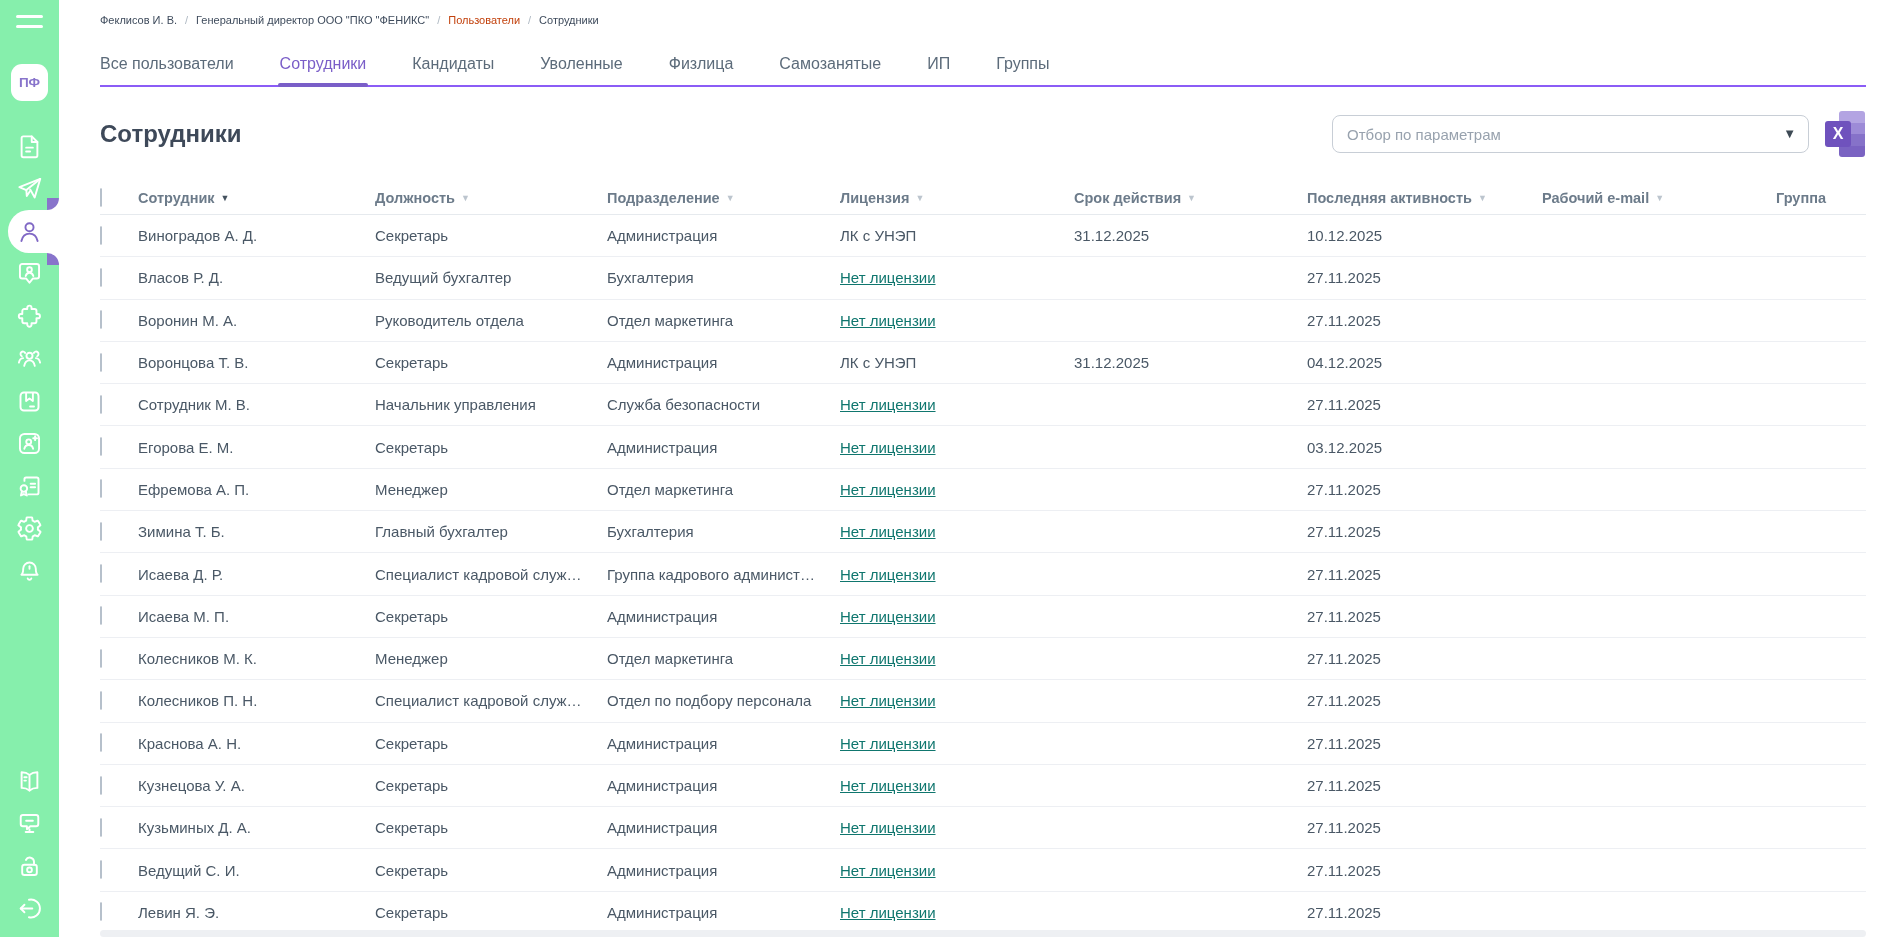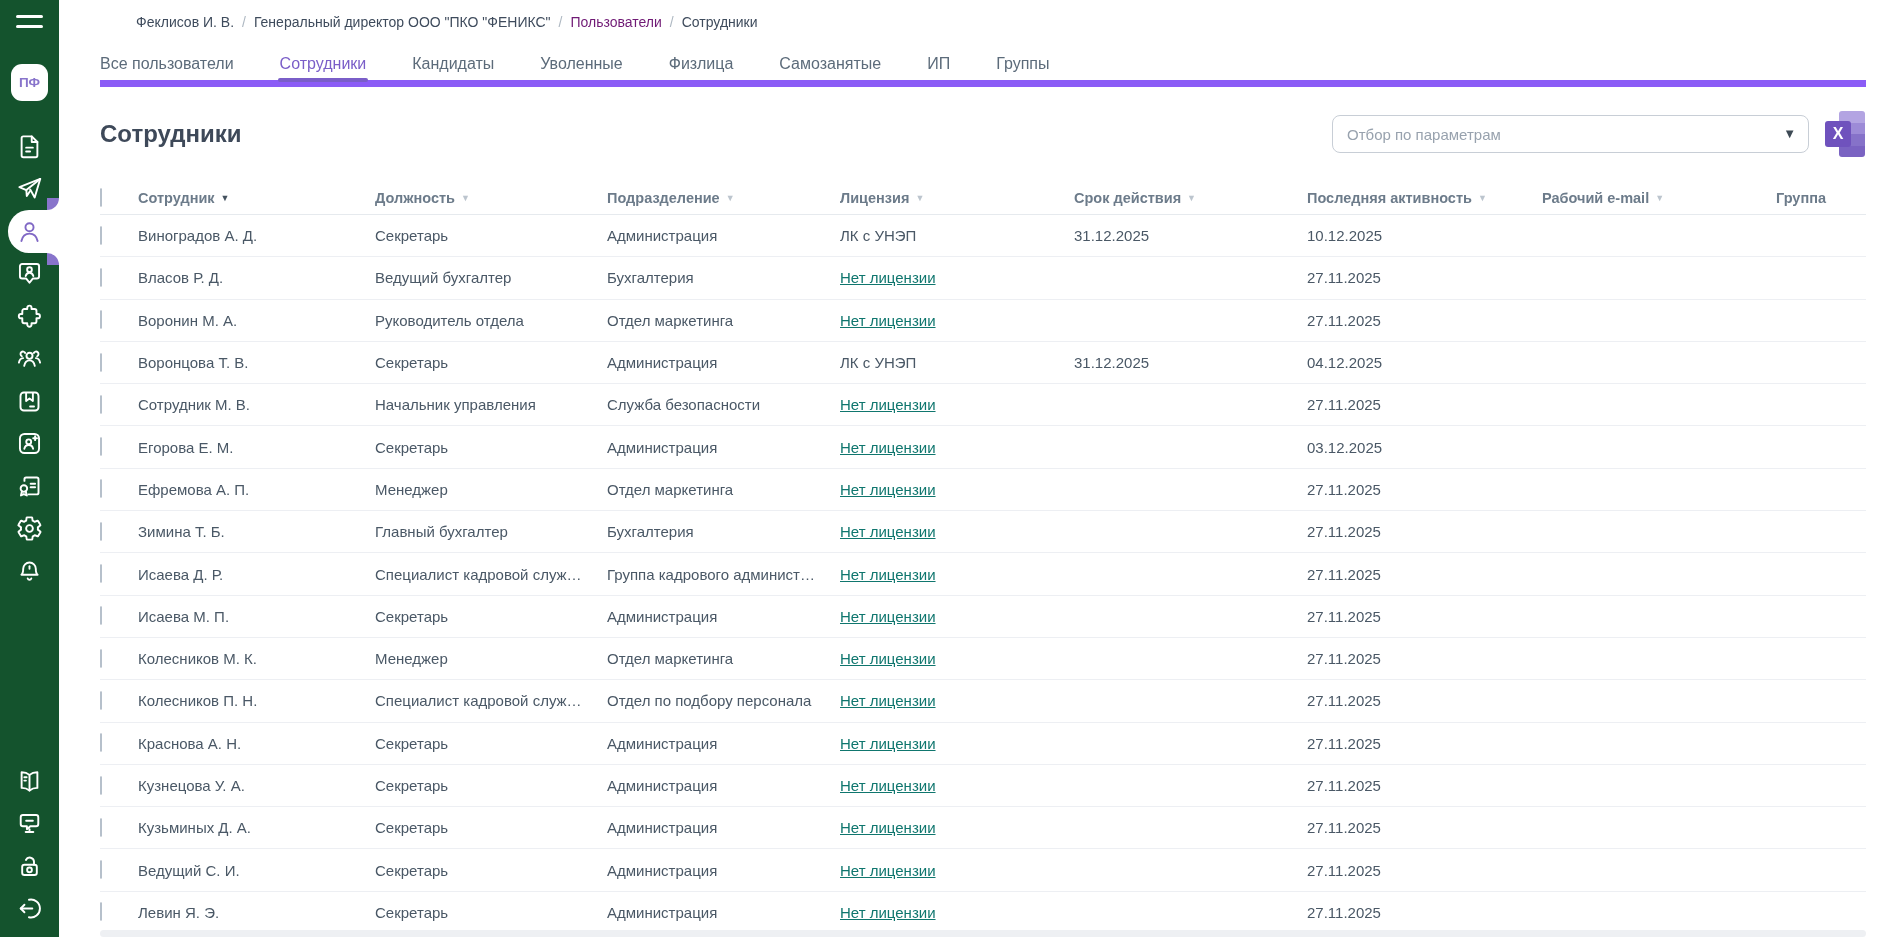--- a/index.html
+++ b/index.html
@@ -1,21 +1,21 @@
 <!DOCTYPE html>
 <html><head>
 <meta charset="utf-8">
 <style>
   * { margin:0; padding:0; box-sizing:border-box; }
   html,body { width:1899px; height:937px; overflow:hidden; background:#fff;
               font-family:"Liberation Sans", sans-serif; }
 
   
   .sidebar { position:absolute; left:0; top:0; width:59px; height:937px;
-             background:#14532d; z-index:5; }
+             background:#86efac; z-index:5; }
   .menu-btn { width:59px; height:44px; padding-top:15px; display:flex; flex-direction:column;
               align-items:center; gap:7px; cursor:pointer; }
   .menu-btn span { display:block; width:27px; height:3.2px; background:#fff; border-radius:2px; }
   .pf-badge { width:37px; height:37px; margin:20px auto 0; background:#fff; border-radius:11px;
               display:flex; align-items:center; justify-content:center;
               color:#8874CB; font-weight:bold; font-size:13.5px; }
   .nav-top { margin-top:24px; }
   .nav-bottom { position:absolute; bottom:7px; left:0; width:59px; }
   .nav-item { position:relative; height:42.5px; display:flex; align-items:center;
               justify-content:center; cursor:pointer; }
@@ -25,28 +25,28 @@
                              background:#fff; border-radius:21px 0 0 21px; z-index:1; }
   .nav-item.active svg { stroke:#8068C5; }
   .fil { position:absolute; right:0; width:12px; height:12px; background:#fff; z-index:0; }
   .fil-top { top:-12px; } .fil-top::after { content:''; position:absolute; inset:0;
              background:#8874CB; border-bottom-right-radius:12px; }
   .fil-bot { bottom:-12px; } .fil-bot::after { content:''; position:absolute; inset:0;
              background:#8874CB; border-top-right-radius:12px; }
 
   
   .main { position:absolute; left:59px; top:0; right:0; bottom:0; background:#fff; }
-  .breadcrumb { position:absolute; top:14px; left:41px; font-size:14px; color:#3E4B5C;
-                display:flex; gap:8px; align-items:flex-end; white-space:nowrap;margin-left:36px; }
+  .breadcrumb { position:absolute; top:14px; left:41px; font-size:11px; color:#3E4B5C;
+                display:flex; gap:8px; align-items:flex-end; white-space:nowrap; }
   .breadcrumb .sep { color:#AEB8C2; }
   .breadcrumb .crumb { cursor:pointer; }
-  .breadcrumb .muted { color:#701a75; }
+  .breadcrumb .muted { color:#c2410c; }
 
   .tabs { position:absolute; top:46px; left:41px; width:1766px; height:41px;
-          border-bottom:7px solid #8b5cf6; display:flex; gap:46px; }
+          border-bottom:2px solid #8b5cf6; display:flex; gap:46px; }
   .tab { position:relative; font-size:16px; color:#5C6B7A; padding-top:9px; cursor:pointer; }
   .tab.active { color:#7A5EC8; }
   .tab.active::after { content:''; position:absolute; left:-2px; right:-2px; bottom:-2px;
                        height:4.5px; background:#7A5EC8; border-radius:3px; }
 
   .toolbar { position:absolute; top:110px; left:41px; width:1766px; height:48px;
              display:flex; align-items:center; justify-content:space-between; }
   .page-title { font-size:24px; font-weight:bold; color:#3E4959; }
   .toolbar-right { display:flex; align-items:center; gap:16px; }
   .filter-box { position:relative; width:477px; height:38px; }

